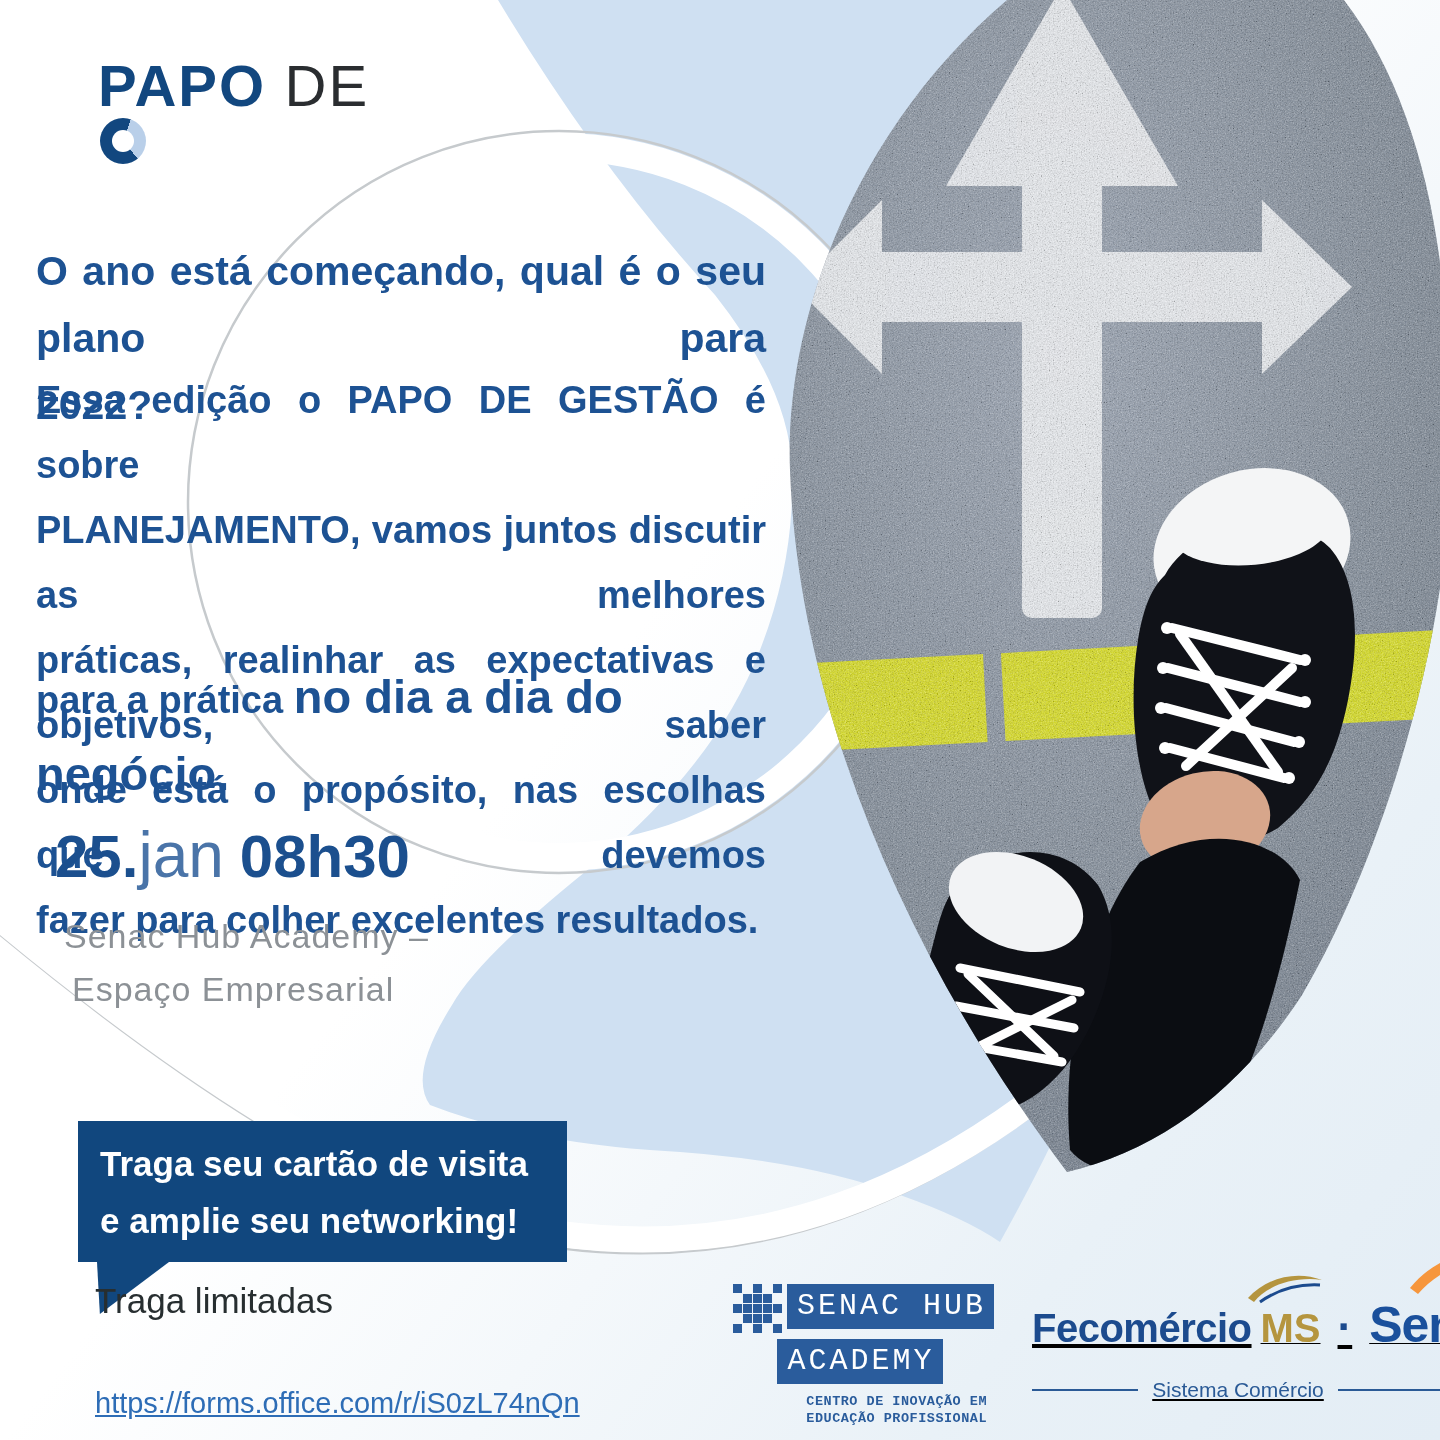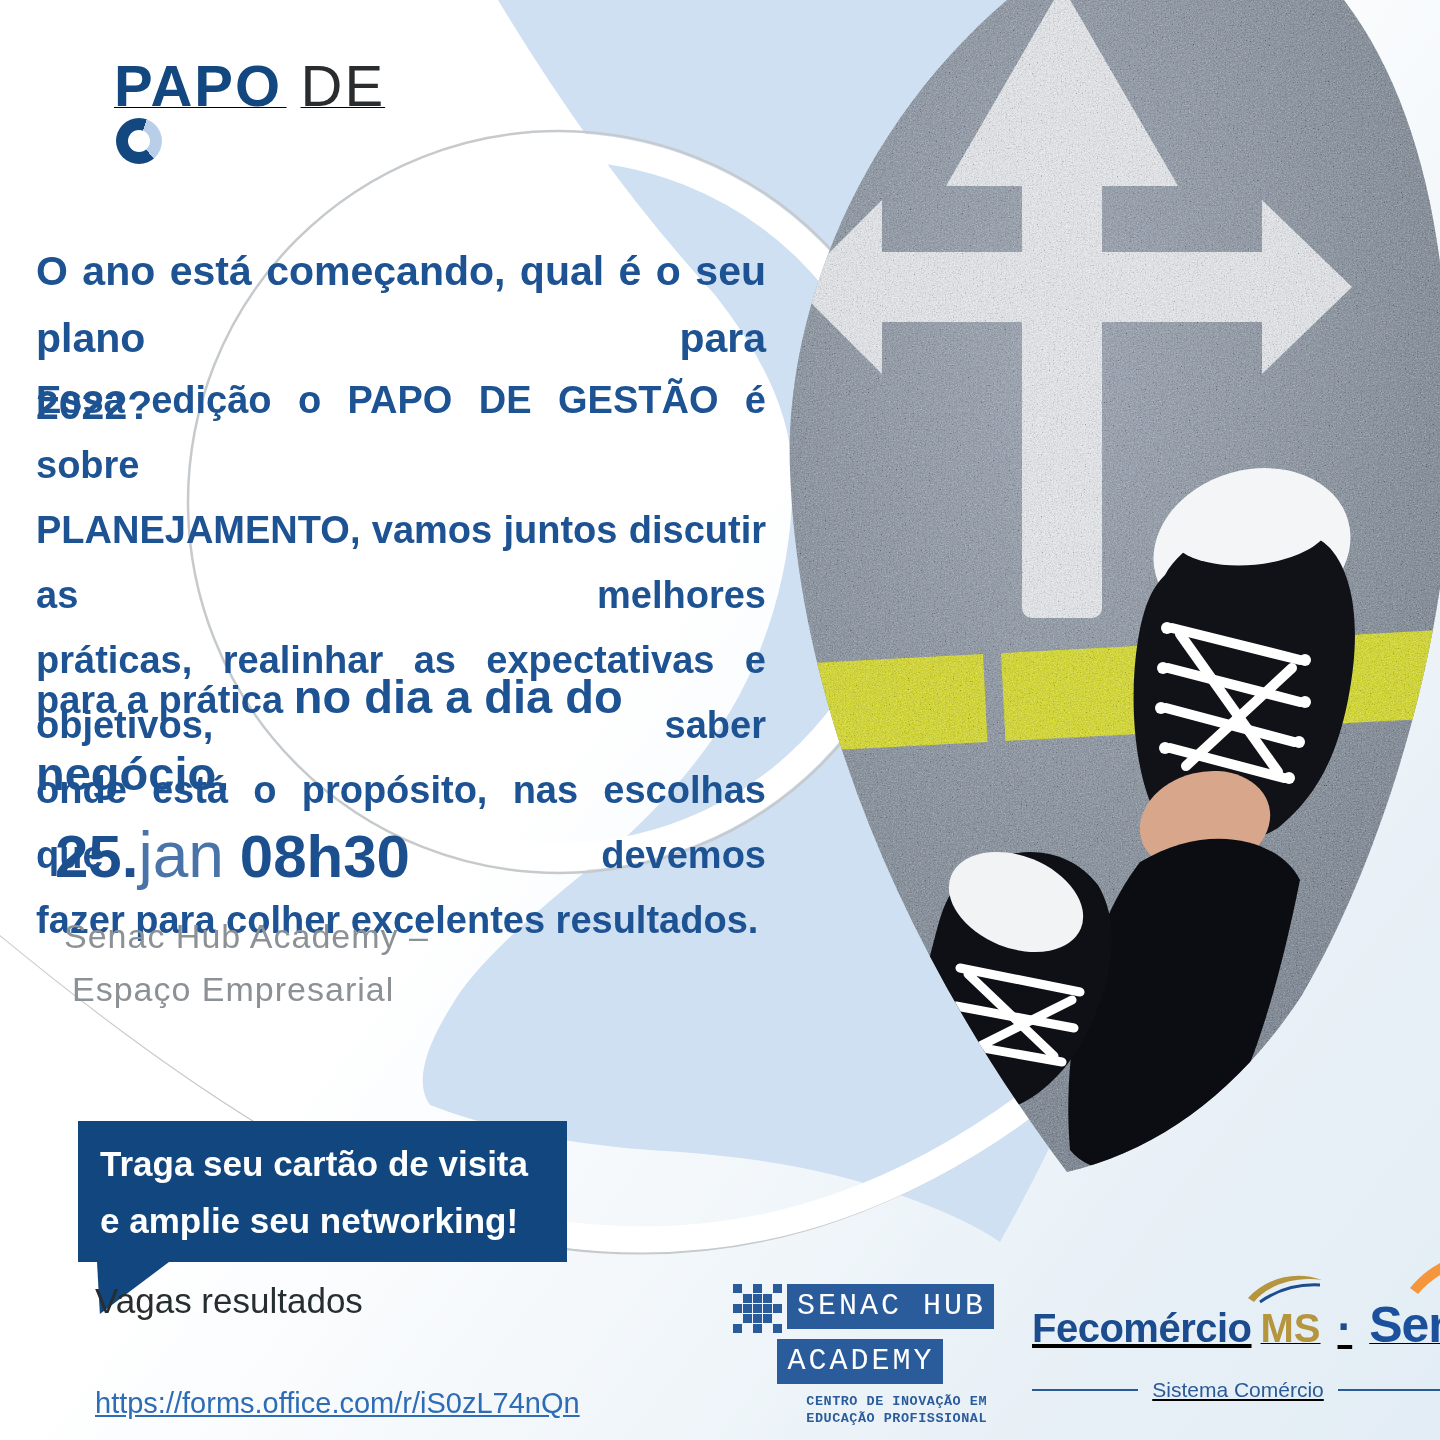--- a/index.html
+++ b/index.html
@@ -3,21 +3,21 @@
 <meta charset="utf-8">
 <style>
   html,body{margin:0;padding:0;background:#fff;}
   body{width:1440px;height:1440px;overflow:hidden;font-family:"Liberation Sans",sans-serif;}
   .stage{position:relative;width:1440px;height:1440px;overflow:hidden;
          background:linear-gradient(128deg,#ffffff 0%,#ffffff 44%,#f4f8fb 62%,#e9f1f7 80%,#e3edf5 100%);}
   .bg-art{position:absolute;left:0;top:0;width:1440px;height:1440px;z-index:1;}
   .layer{position:absolute;z-index:5;}
 
   
-  .logo{left:114px;top:56px;line-height:1.04;text-decoration:underline;}
+  .logo{left:98px;top:56px;line-height:1.04;}
   .logo .w1{font-size:58px;font-weight:800;color:#12477f;letter-spacing:2px;}
   .logo .w2{font-size:58px;font-weight:300;color:#2a2d30;letter-spacing:2px;margin-left:14px;}
   .logo .w3{font-size:58px;font-weight:800;color:#12477f;letter-spacing:2px;}
   .oring{display:inline-block;width:46px;height:46px;border-radius:50%;position:relative;top:2px;margin-left:2px;
          background:conic-gradient(from 20deg,#b9cfe9 0 120deg,#12477f 120deg 360deg);}
   .oring::after{content:"";position:absolute;inset:12px;background:#fff;border-radius:50%;}
 
   
   .blue-txt{color:#1d5293;font-weight:700;}
   .jline{text-align:justify;text-align-last:justify;}
@@ -212,21 +212,21 @@
     <div>Senac Hub Academy –</div>
     <div>Espaço Empresarial</div>
   </div>
 
   <div class="layer cta">
     <div>Traga seu cartão de visita</div>
     <div>e amplie seu networking!</div>
   </div>
   <div class="layer cta-tail"></div>
 
-  <div class="layer vagas">Vagas resultados</div>
+  <div class="layer vagas">Traga limitadas</div>
   <a class="layer reg-link">https://forms.office.com/r/iS0zL74nQn</a>
 
   <div class="layer hub">
     <div class="hub-row1">
       <svg width="50" height="50" viewBox="0 0 50 50" style="margin-right:4px;flex:none;">
         <g fill="#2a5c9c">
           <rect x="0" y="0" width="9" height="9"></rect>
             <rect x="20" y="0" width="9" height="9"></rect>
             <rect x="40" y="0" width="9" height="9"></rect>
           <rect x="10" y="10" width="9" height="9"></rect>

